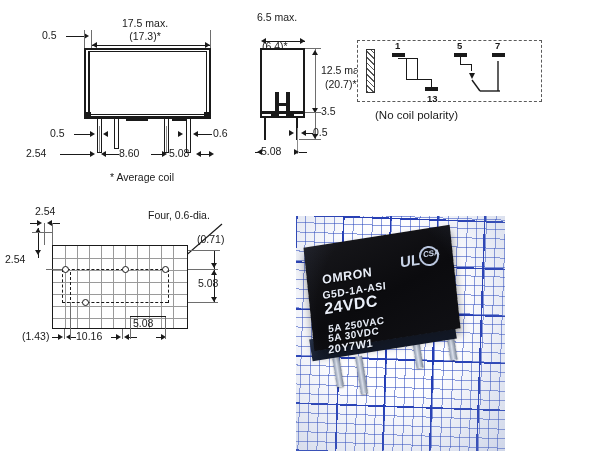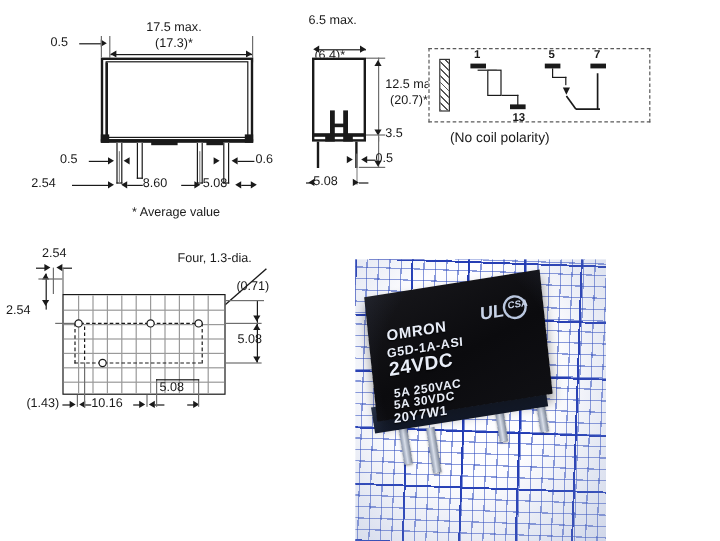--- a/index.html
+++ b/index.html
@@ -219,21 +219,21 @@
     <div class="ln hln" style="left:106px; top:154px; width:13px;"></div>
     <div class="lbl" style="left:119px; top:148px;">8.60</div>
     <div class="ln hln" style="left:151px; top:154px; width:12px;"></div>
     <div class="arw r" style="left:162px; top:151px;"></div>
 
     <div class="lbl" style="left:169px; top:148px;">5.08</div>
     <div class="arw l" style="left:196px; top:151px;"></div>
     <div class="ln hln" style="left:201px; top:154px; width:10px;"></div>
     <div class="arw r" style="left:209px; top:151px;"></div>
 
-    <div class="lbl" style="left:110px; top:172px;">* Average value</div>
+    <div class="lbl" style="left:110px; top:172px;">* Average coil</div>
   </div>
 
   <div id="side-view">
 
     <div class="lbl" style="left:2px; top:12px;">6.5 max.</div>
     <div class="lbl" style="left:7px; top:26px;margin-top:15px;">(6.4)*</div>
     <div class="ln hln" style="left:8px; top:41px; width:42px;"></div>
     <div class="arw l" style="left:6px; top:38px;"></div>
     <div class="arw r" style="left:45px; top:38px;"></div>
 
@@ -310,21 +310,21 @@
   <div id="footprint">
 
     <div class="lbl" style="left:35px; top:8px;">2.54</div>
     <div class="arw r" style="left:37px; top:22px;"></div>
     <div class="ln hln" style="left:30px; top:25px; width:8px;"></div>
     <div class="arw l" style="left:47px; top:22px;"></div>
     <div class="ln hln" style="left:52px; top:25px; width:8px;"></div>
     <div class="ln vln ext" style="left:44px; top:25px; height:22px;"></div>
     <div class="ln vln ext" style="left:52px; top:25px; height:22px;"></div>
 
-    <div class="lbl" style="left:148px; top:12px;">Four, 1.3-dia.</div>
+    <div class="lbl" style="left:148px; top:12px;">Four, 0.6-dia.</div>
     <svg style="position:absolute; left:148px; top:24px;" width="80" height="46">
       <line x1="74" y1="2" x2="27" y2="43" stroke="#1a1a1a" stroke-width="1.2"></line>
       <polygon points="27,43 33,38 31,45" fill="#1a1a1a"></polygon>
     </svg>
 
     <div class="lbl" style="left:5px; top:56px;">2.54</div>
     <div class="ln vln" style="left:38px; top:30px; height:30px;"></div>
     <div class="arw u" style="left:35px; top:30px;"></div>
     <div class="arw d" style="left:35px; top:52px;"></div>
     <div class="ln hln ext" style="left:32px; top:34px; width:20px;"></div>

